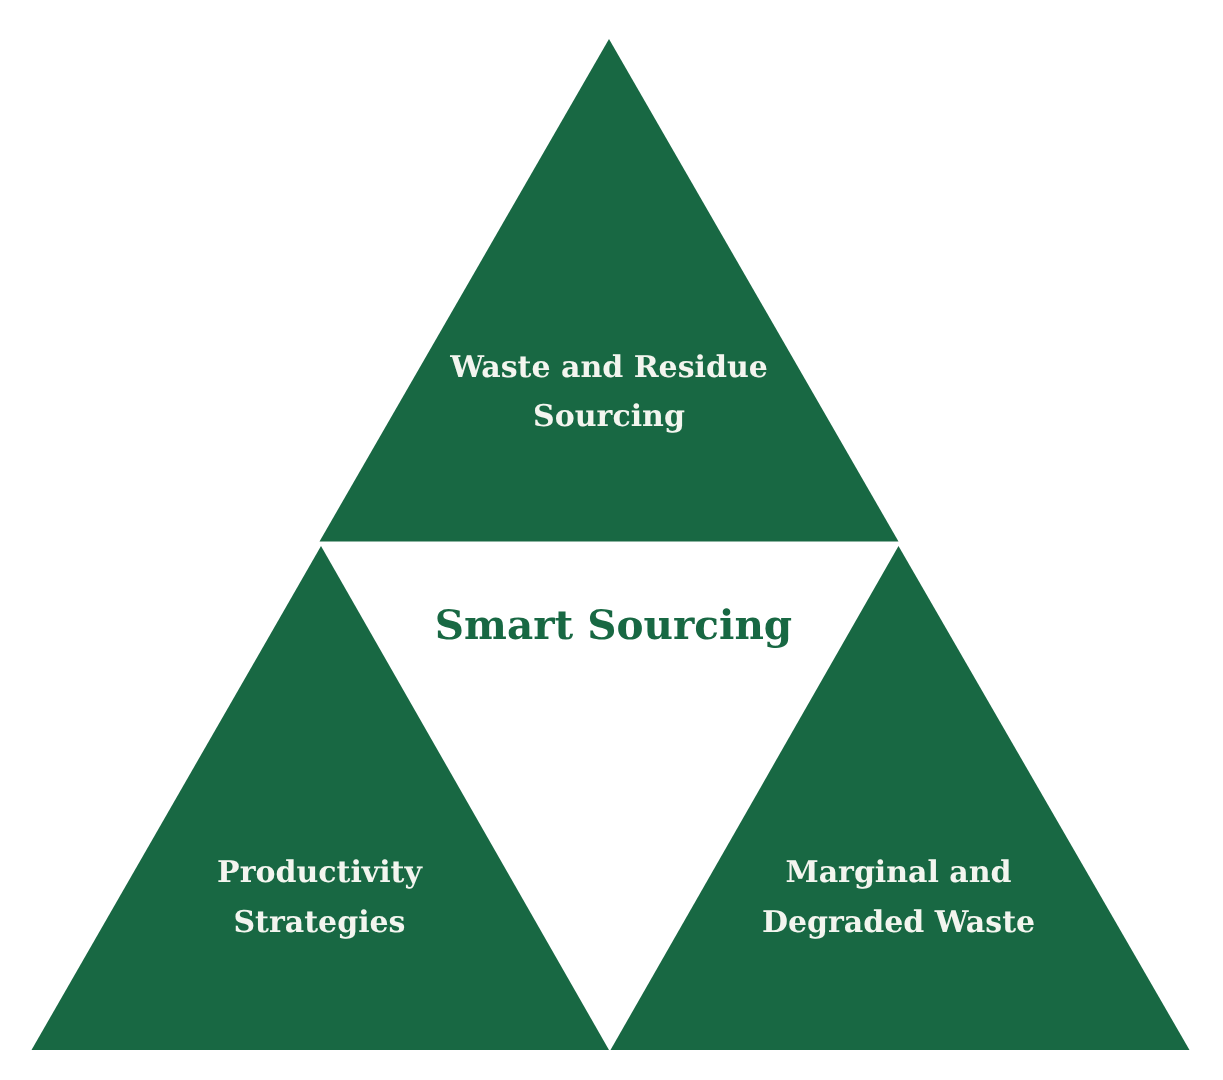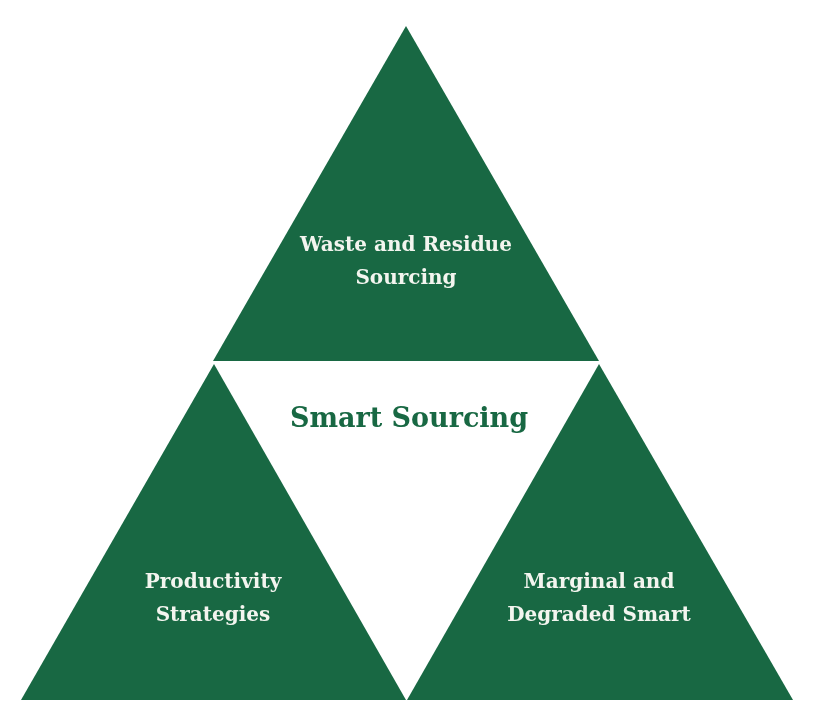--- a/index.html
+++ b/index.html
@@ -75,15 +75,15 @@
     <span>Smart Sourcing</span>
   </div>
 
   <div class="label" style="left:213px; top:565px;">
     <span>Productivity</span>
     <span>Strategies</span>
   </div>
 
   <div class="label" style="left:599px; top:565px;">
     <span>Marginal and</span>
-    <span>Degraded Smart</span>
+    <span>Degraded Waste</span>
   </div>
 </div>
 
 </body></html>

